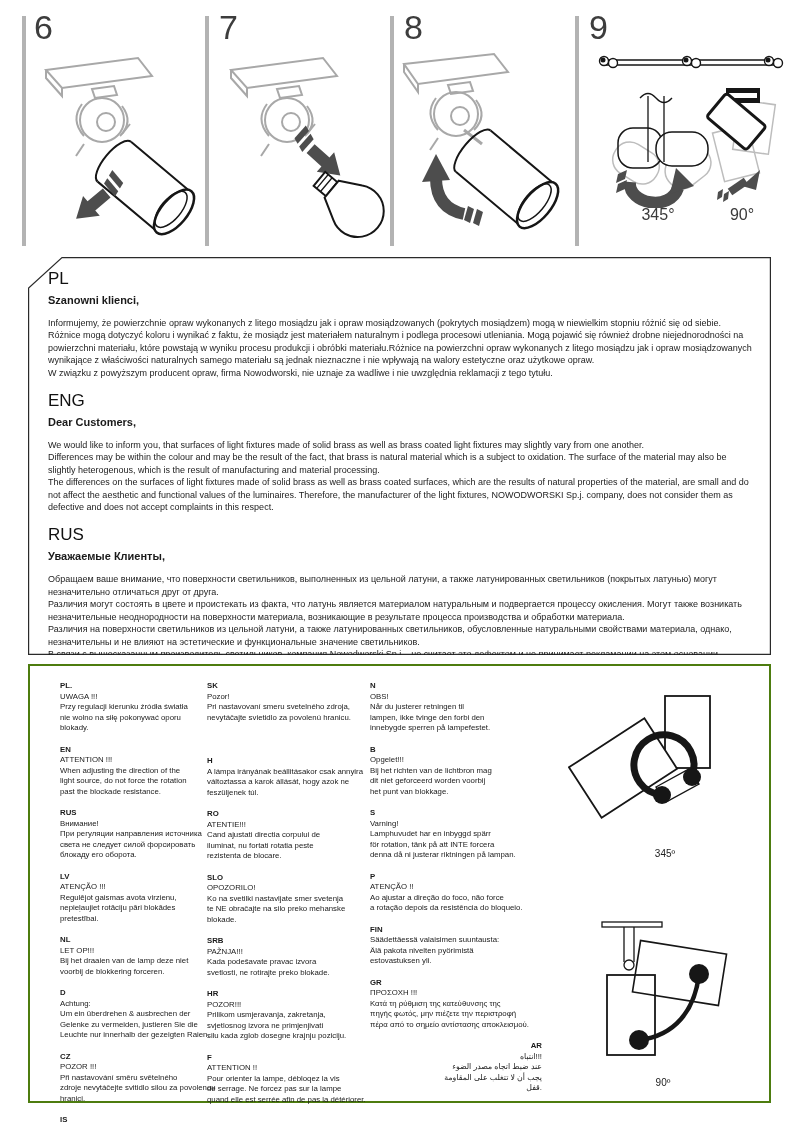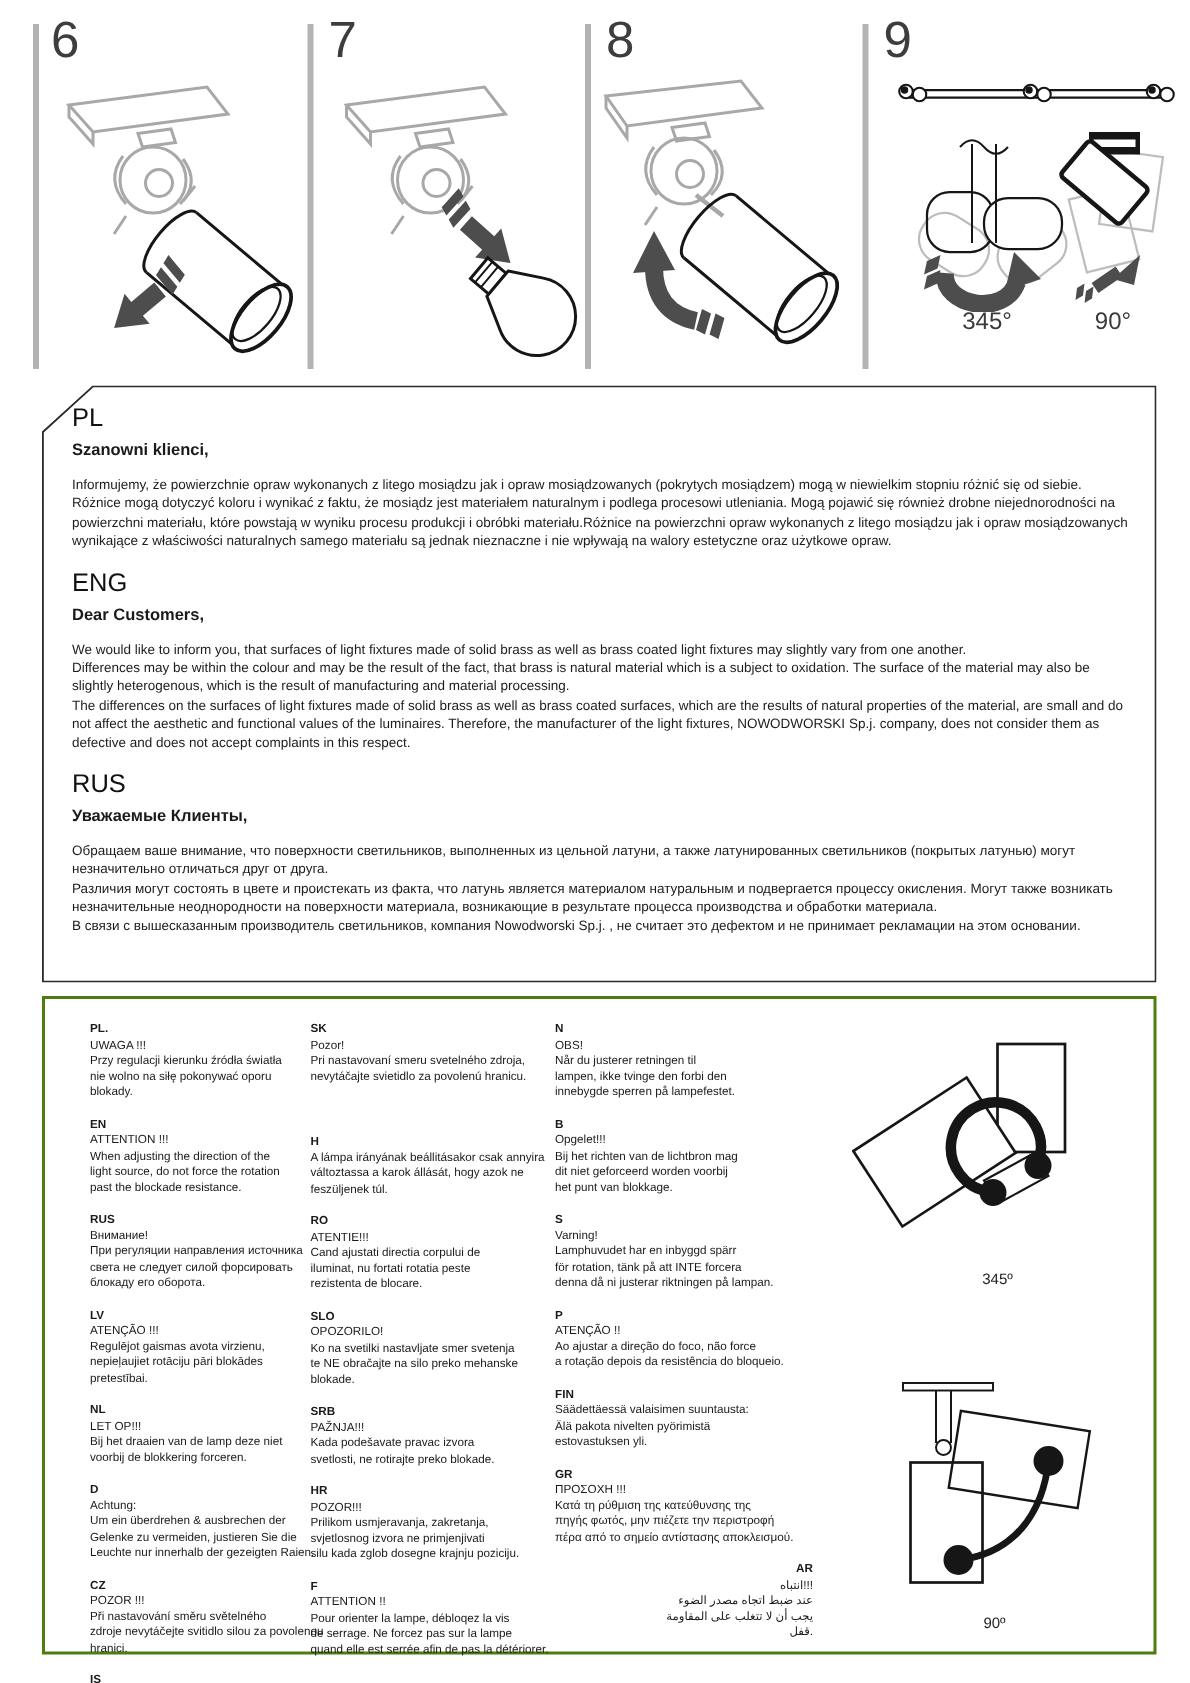--- a/index.html
+++ b/index.html
@@ -173,33 +173,35 @@
   <div class="notice-box">
     <svg class="notice-outline" width="743" height="398" viewBox="0 0 743 398">
       <polygon points="34,0.6 742.4,0.6 742.4,397.4 0.6,397.4 0.6,31" fill="#ffffff" stroke="#2a2a2a" stroke-width="1.2"></polygon>
     </svg>
     <div class="notice-content">
         <div class="notice-section">
           <div class="notice-code">PL</div>
           <div class="notice-greeting">Szanowni klienci,</div>
           <div class="notice-paragraph">Informujemy, że powierzchnie opraw wykonanych z litego mosiądzu jak i opraw mosiądzowanych (pokrytych mosiądzem) mogą w niewielkim stopniu różnić się od siebie.</div>
           <div class="notice-paragraph">Różnice mogą dotyczyć koloru i wynikać z faktu, że mosiądz jest materiałem naturalnym i podlega procesowi utleniania. Mogą pojawić się również drobne niejednorodności na powierzchni materiału, które powstają w wyniku procesu produkcji i obróbki materiału.Różnice na powierzchni opraw wykonanych z litego mosiądzu jak i opraw mosiądzowanych wynikające z właściwości naturalnych samego materiału są jednak nieznaczne i nie wpływają na walory estetyczne oraz użytkowe opraw.</div>
+          <div class="notice-paragraph">W związku z powyższym producent opraw, firma Nowodworski, nie uznaje za wadliwe i nie uwzględnia reklamacji z tego tytułu.</div>
         </div>
         <div class="notice-section">
           <div class="notice-code">ENG</div>
           <div class="notice-greeting">Dear Customers,</div>
           <div class="notice-paragraph">We would like to inform you, that surfaces of light fixtures made of solid brass as well as brass coated light fixtures may slightly vary from one another.</div>
           <div class="notice-paragraph">Differences may be within the colour and may be the result of the fact, that brass is natural material which is a subject to oxidation. The surface of the material may also be slightly heterogenous, which is the result of manufacturing and material processing.</div>
           <div class="notice-paragraph">The differences on the surfaces of light fixtures made of solid brass as well as brass coated surfaces, which are the results of natural properties of the material, are small and do not affect the aesthetic and functional values of the luminaires. Therefore, the manufacturer of the light fixtures, NOWODWORSKI Sp.j. company, does not consider them as defective and does not accept complaints in this respect.</div>
         </div>
         <div class="notice-section">
           <div class="notice-code">RUS</div>
           <div class="notice-greeting">Уважаемые Клиенты,</div>
           <div class="notice-paragraph">Обращаем ваше внимание, что поверхности светильников, выполненных из цельной латуни, а также латунированных светильников (покрытых латунью) могут незначительно отличаться друг от друга.</div>
           <div class="notice-paragraph">Различия могут состоять в цвете и проистекать из факта, что латунь является материалом натуральным и подвергается процессу окисления. Могут также возникать незначительные неоднородности на поверхности материала, возникающие в результате процесса производства и обработки материала.</div>
+          <div class="notice-paragraph">Различия на поверхности светильников из цельной латуни, а также латунированных светильников, обусловленные натуральными свойствами материала, однако, незначительны и не влияют на эстетические и функциональные значение светильников.</div>
           <div class="notice-paragraph">В связи с вышесказанным производитель светильников, компания Nowodworski Sp.j. , не считает это дефектом и не принимает рекламации на этом основании.</div>
         </div>
       </div>
   </div>
 
   <div class="warning-box">
     <div class="warn-col warn-col-1">
         <div class="warn-block">
           <div class="warn-code">PL.</div>
           <div class="warn-line">UWAGA !!!</div>

